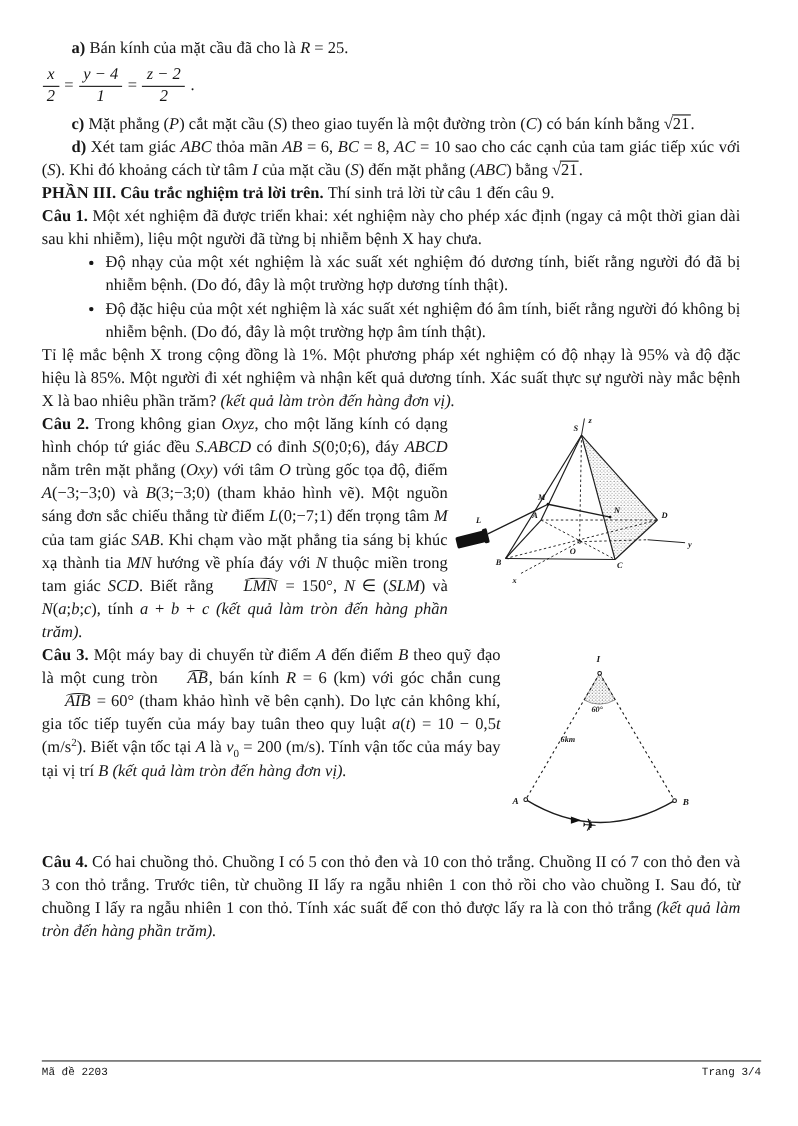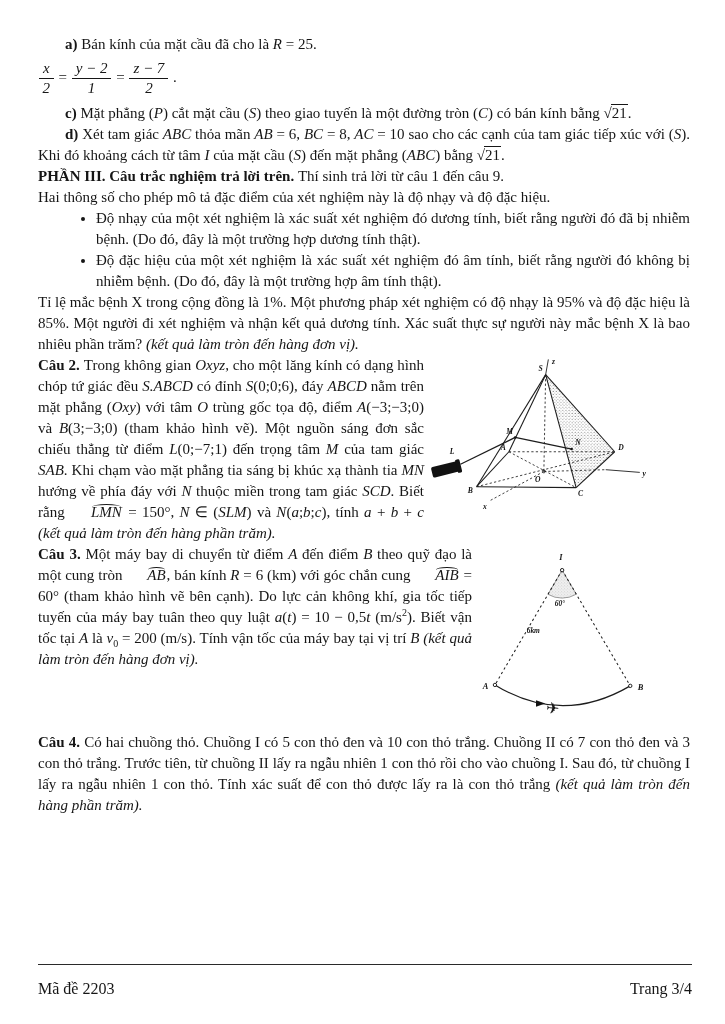--- a/index.html
+++ b/index.html
@@ -1,21 +1,21 @@
 <!DOCTYPE html>
 <html><head>
 <meta charset="utf-8">
 <style>
   html,body{margin:0;padding:0;}
   body{
     width:725px;height:1024px;position:relative;overflow:hidden;
     background:#ffffff;color:#161616;
     font-family:"Liberation Serif", serif;
   }
-  .page{padding:34px 35px 0 38px;font-size:15px;line-height:21px;text-align:justify;}
+  .page{padding:34px 52px 0 38px;font-size:15px;line-height:21px;text-align:justify;}
   p{margin:0;}
   .indent{text-indent:27px;}
 
   
   .run-r{font-style:normal;}
   .run-b{font-weight:bold;}
   .run-i{font-style:italic;}
   .run-bi{font-weight:normal;font-style:italic;}
   .run-sup{vertical-align:super;font-size:10px;line-height:0;}
   .run-sub{vertical-align:sub;font-size:10px;line-height:0;}
@@ -44,37 +44,37 @@
   .fig{margin:0;}
   .fig-pyramid{float:right;width:260px;height:172px;margin:0 0 2px 6px;}
   .fig-arc{float:right;width:210px;height:178px;margin:2px 0 4px 8px;}
   .fig svg{display:block;width:100%;height:100%;}
   .fig text{font-family:"Liberation Serif", serif;font-style:italic;font-weight:bold;fill:#161616;}
   .clear{clear:both;}
   .q4{padding-top:4px;}
 
   .footer{
     position:absolute;left:38px;right:33px;top:964px;
-    border-top:1.8px solid #2a2a2a;padding-top:15px;
-    display:flex;justify-content:space-between;font-size:16px;text-align:left;
+    border-top:1.8px solid #2a2a2a;padding-top:5px;
+    display:flex;justify-content:space-between;font-size:10px;text-align:left;font-family:Liberation Mono, monospace;
   }
 </style>
 </head>
 <body>
 
 <div class="page">
 
   <p class="indent"><span class="run-b">a) </span><span class="run-r">Bán kính của mặt cầu đã cho là </span><span class="run-i">R</span><span class="run-r"> = 25.</span></p>
-  <div class="equation"><span class="frac"><span class="num">x</span><span class="den">2</span></span><span class="run-r"> = </span><span class="frac"><span class="num">y − 2</span><span class="den">1</span></span><span class="run-r"> = </span><span class="frac"><span class="num">z − 7</span><span class="den">2</span></span><span class="run-r"> .</span></div>
+  <div class="equation"><span class="frac"><span class="num">x</span><span class="den">2</span></span><span class="run-r"> = </span><span class="frac"><span class="num">y − 4</span><span class="den">1</span></span><span class="run-r"> = </span><span class="frac"><span class="num">z − 2</span><span class="den">2</span></span><span class="run-r"> .</span></div>
   <p class="indent"><span class="run-b">c) </span><span class="run-r">Mặt phẳng (</span><span class="run-i">P</span><span class="run-r">) cắt mặt cầu (</span><span class="run-i">S</span><span class="run-r">) theo giao tuyến là một đường tròn (</span><span class="run-i">C</span><span class="run-r">) có bán kính bằng </span><span class="sqrt"><span class="rad">√</span><span class="rdc">21</span></span><span class="run-r">.</span></p>
   <p class="indent"><span class="run-b">d) </span><span class="run-r">Xét tam giác </span><span class="run-i">ABC</span><span class="run-r"> thỏa mãn </span><span class="run-i">AB</span><span class="run-r"> = 6, </span><span class="run-i">BC</span><span class="run-r"> = 8, </span><span class="run-i">AC</span><span class="run-r"> = 10 sao cho các cạnh của tam giác tiếp xúc với (</span><span class="run-i">S</span><span class="run-r">). Khi đó khoảng cách từ tâm </span><span class="run-i">I</span><span class="run-r"> của mặt cầu (</span><span class="run-i">S</span><span class="run-r">) đến mặt phẳng (</span><span class="run-i">ABC</span><span class="run-r">) bằng </span><span class="sqrt"><span class="rad">√</span><span class="rdc">21</span></span><span class="run-r">.</span></p>
 
   <p><span class="run-b">PHẦN III. Câu trắc nghiệm trả lời trên. </span><span class="run-r">Thí sinh trả lời từ câu 1 đến câu 9.</span></p>
 
-  <p><span class="run-r">Hai thông số cho phép mô tả đặc điểm của xét nghiệm này là độ nhạy và độ đặc hiệu.</span></p>
+  <p><span class="run-b">Câu 1. </span><span class="run-r">Một xét nghiệm đã được triển khai: xét nghiệm này cho phép xác định (ngay cả một thời gian dài sau khi nhiễm), liệu một người đã từng bị nhiễm bệnh X hay chưa.</span></p>
   <ul class="bullets">
     <li><span class="run-r">Độ nhạy của một xét nghiệm là xác suất xét nghiệm đó dương tính, biết rằng người đó đã bị nhiễm bệnh. (Do đó, đây là một trường hợp dương tính thật).</span></li>
     <li><span class="run-r">Độ đặc hiệu của một xét nghiệm là xác suất xét nghiệm đó âm tính, biết rằng người đó không bị nhiễm bệnh. (Do đó, đây là một trường hợp âm tính thật).</span></li>
   </ul>
   <p><span class="run-r">Tỉ lệ mắc bệnh X trong cộng đồng là 1%. Một phương pháp xét nghiệm có độ nhạy là 95% và độ đặc hiệu là 85%. Một người đi xét nghiệm và nhận kết quả dương tính. Xác suất thực sự người này mắc bệnh X là bao nhiêu phần trăm? </span><span class="run-bi">(kết quả làm tròn đến hàng đơn vị).</span></p>
 
   <div class="q-block">
     <figure class="fig fig-pyramid">
       <svg viewBox="0 0 290 190">
         <defs>

